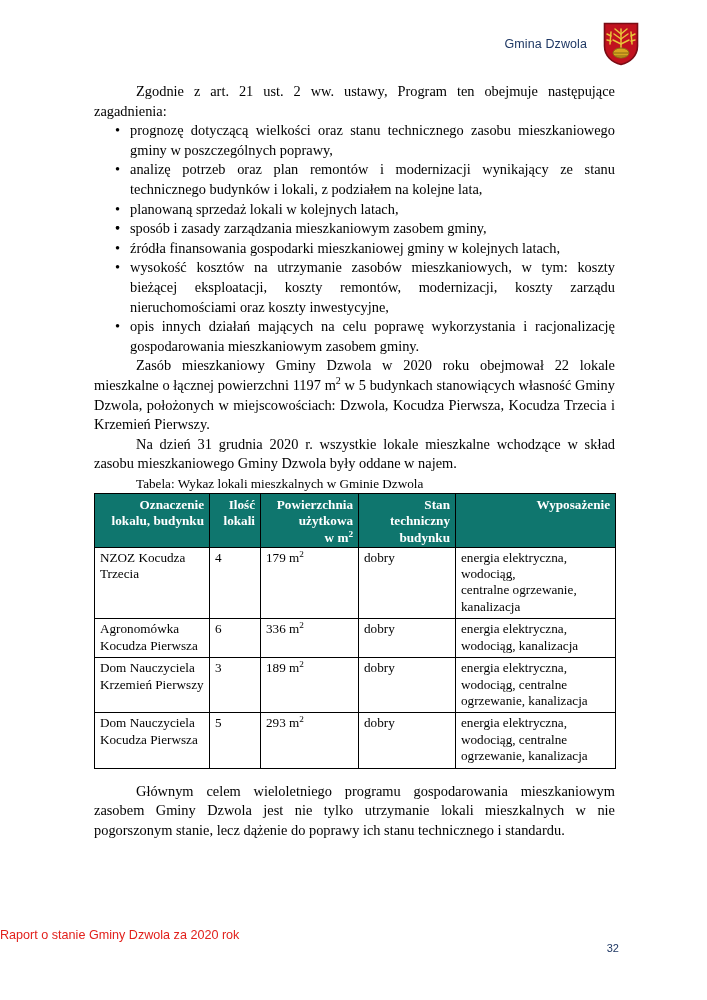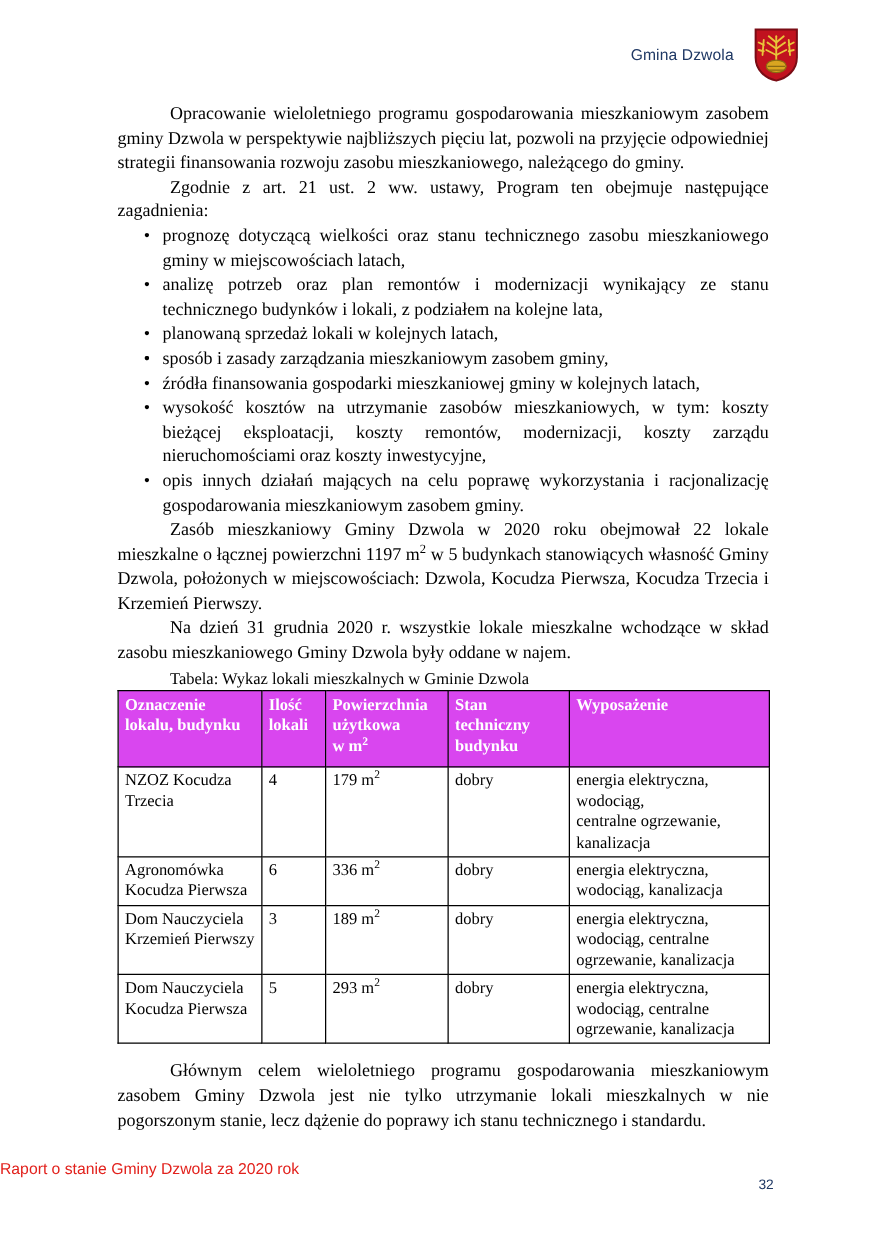--- a/index.html
+++ b/index.html
@@ -102,26 +102,26 @@
   }
   table.lokale th,
   table.lokale td {
     border: 1px solid #000000;
     vertical-align: top;
     padding: 2px 5px 3px 5px;
     font-size: 13.2px;
     line-height: 16.4px;
   }
   table.lokale thead th {
-    background: #d946ef;
+    background: #0f766e;
     color: #ffffff;
     font-weight: bold;
-    text-align: left;
+    text-align: right;
     padding-top: 3px;
-    padding-bottom: 8px;
+    padding-bottom: 0;
     line-height: 16.6px;
   }
   table.lokale tbody td { text-align: left; }
 
   col.c1 { width: 115px; }
   col.c2 { width: 51px; }
   col.c3 { width: 98px; }
   col.c4 { width: 97px; }
   col.c5 { width: 160px; }
 
@@ -170,26 +170,25 @@
             <path d="M28 19 L32 18"></path>
         </g>
         <ellipse cx="18" cy="31" rx="8" ry="5" fill="#d9a520" stroke="#8a6a12" stroke-width="1"></ellipse>
         <path d="M11 31 H25 M12 34 H24" stroke="#8a6a12" stroke-width="1" fill="none"></path>
       </svg>
     </span>
   </div>
 
   <div class="content">
 
-    <p class="para">Opracowanie wieloletniego programu gospodarowania mieszkaniowym zasobem gminy Dzwola w perspektywie najbliższych pięciu lat, pozwoli na przyjęcie odpowiedniej strategii finansowania rozwoju zasobu mieszkaniowego, należącego do gminy.</p>
 
     <p class="para">Zgodnie z art. 21 ust. 2 ww. ustawy, Program ten obejmuje następujące zagadnienia:</p>
 
     <ul class="bullets">
-      <li><span class="dot">•</span><span>prognozę dotyczącą wielkości oraz stanu technicznego zasobu mieszkaniowego gminy w miejscowościach latach,</span></li>
+      <li><span class="dot">•</span><span>prognozę dotyczącą wielkości oraz stanu technicznego zasobu mieszkaniowego gminy w poszczególnych poprawy,</span></li>
       <li><span class="dot">•</span><span>analizę potrzeb oraz plan remontów i modernizacji wynikający ze stanu technicznego budynków i lokali, z podziałem na kolejne lata,</span></li>
       <li class="nojust"><span class="dot">•</span><span>planowaną sprzedaż lokali w kolejnych latach,</span></li>
       <li class="nojust"><span class="dot">•</span></li>
       <li class="nojust"><span class="dot">•</span><span>sposób i zasady zarządzania mieszkaniowym zasobem gminy,</span></li>
       <li class="nojust"><span class="dot">•</span><span>źródła finansowania gospodarki mieszkaniowej gminy w kolejnych latach,</span></li>
       <li><span class="dot">•</span><span>wysokość kosztów na utrzymanie zasobów mieszkaniowych, w tym: koszty bieżącej eksploatacji, koszty remontów, modernizacji, koszty zarządu nieruchomościami oraz koszty inwestycyjne,</span></li>
       <li><span class="dot">•</span><span>opis innych działań mających na celu poprawę wykorzystania i racjonalizację gospodarowania mieszkaniowym zasobem gminy.</span></li>
     </ul>
 
     <p class="para"><span>Zasób mieszkaniowy Gminy Dzwola w 2020 roku obejmował 22 lokale mieszkalne o łącznej powierzchni 1197 m</span><sup>2</sup><span> w 5 budynkach stanowiących własność Gminy Dzwola, położonych w miejscowościach: Dzwola, Kocudza Pierwsza, Kocudza Trzecia i Krzemień Pierwszy.</span></p>

